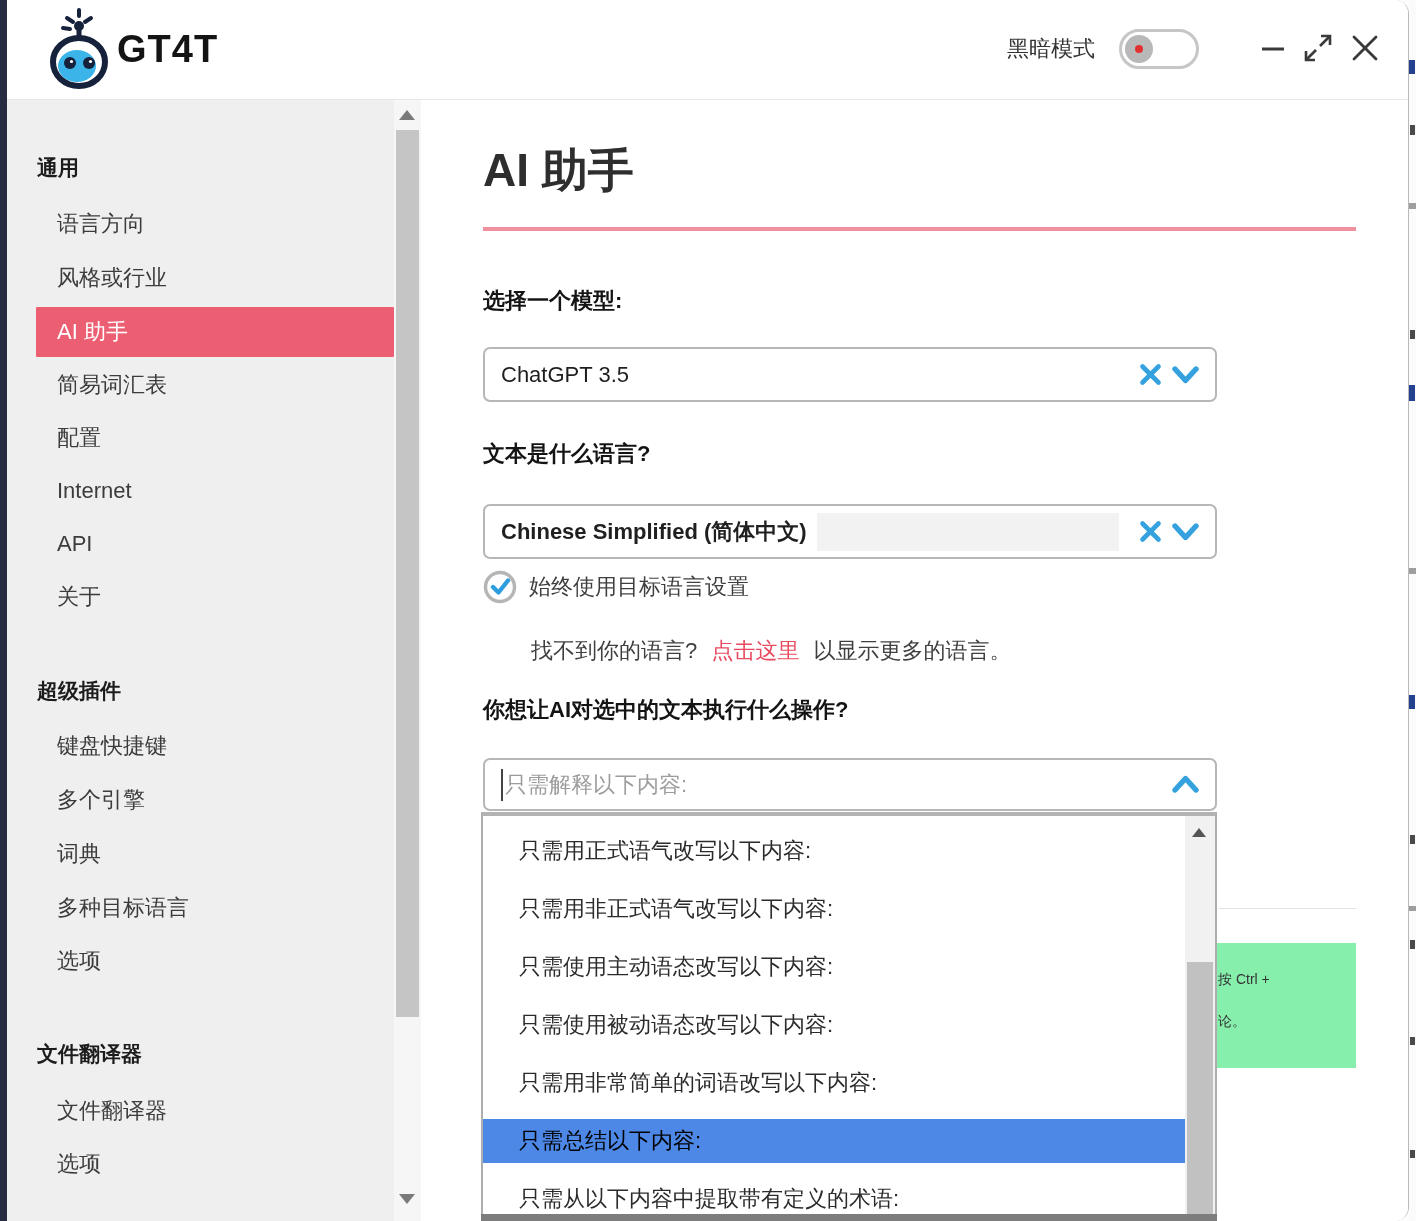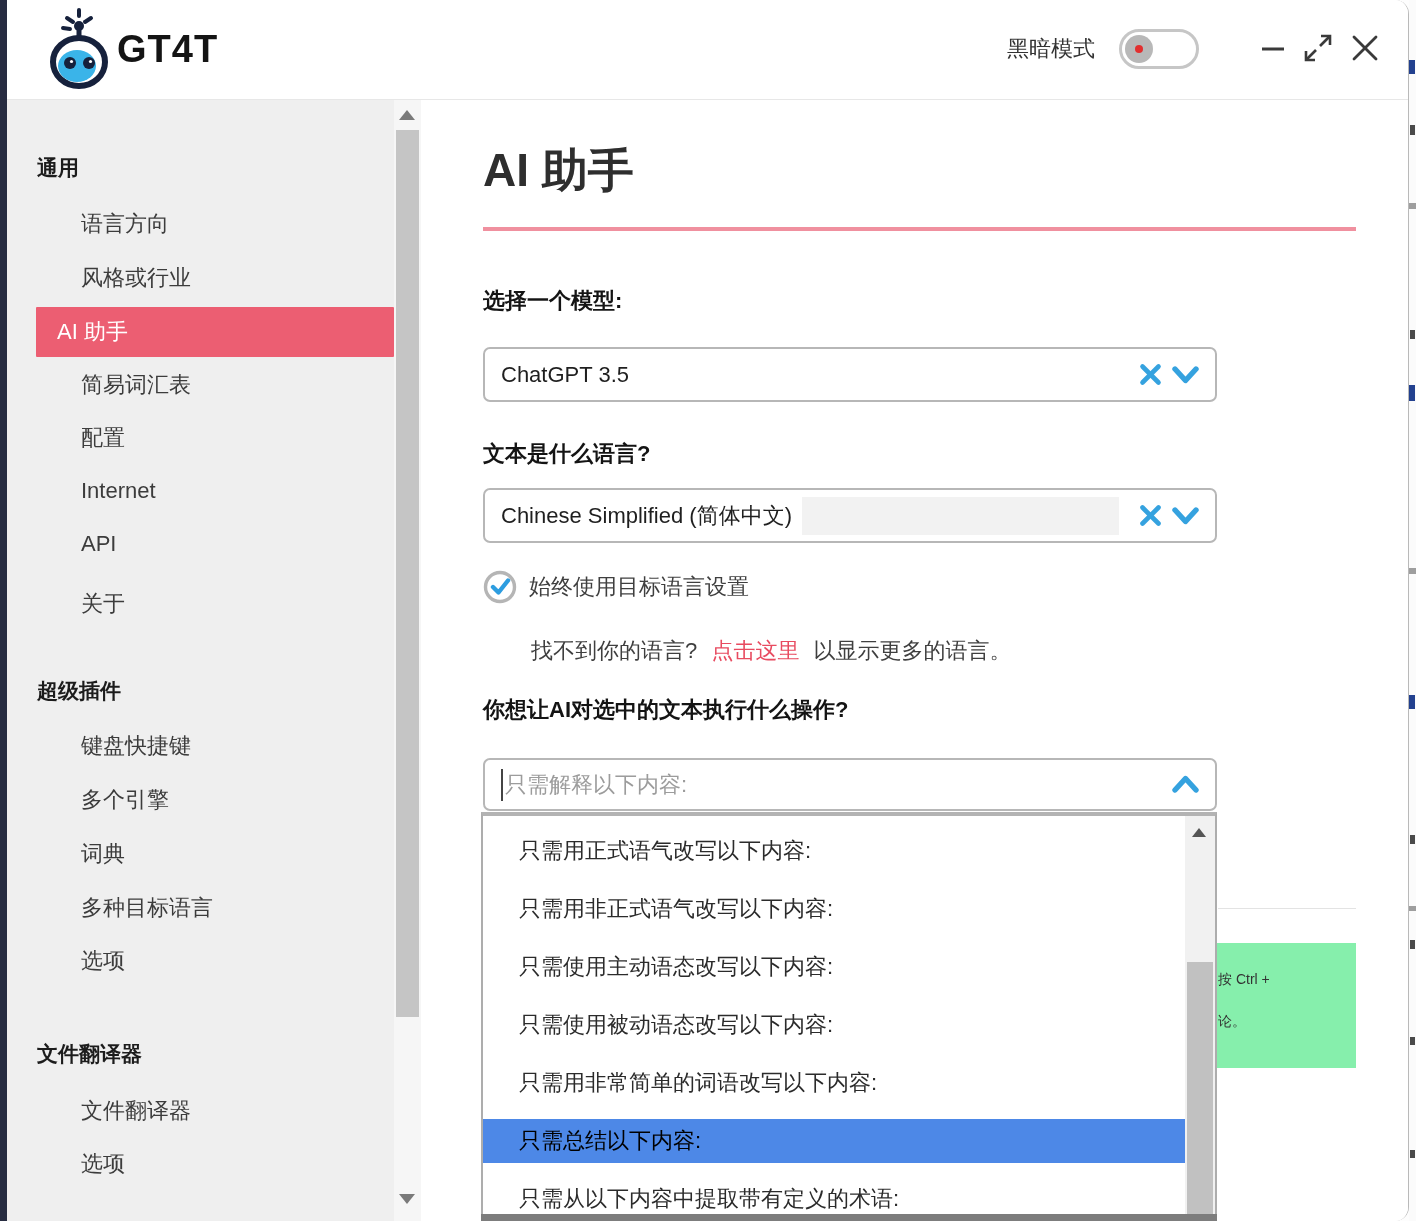--- a/index.html
+++ b/index.html
@@ -17,21 +17,21 @@
   #toggle{position:absolute;left:1112px;top:29px;width:74px;height:34px;border:3px solid #c6c6c6;
           border-radius:20px;background:#fff;cursor:pointer;}
   #toggle .knob{position:absolute;left:3px;top:3px;width:28px;height:28px;border-radius:50%;background:#b8b8b8;}
   #toggle .dot{position:absolute;left:10px;top:10px;width:8px;height:8px;border-radius:50%;background:#e22f2f;}
   .winbtn{position:absolute;top:30px;width:36px;height:36px;display:flex;align-items:center;justify-content:center;cursor:pointer;}
   
   #sidebar{position:absolute;left:7px;top:100px;width:387px;height:1121px;background:#efefef;}
   .side-header{position:absolute;left:30px;height:36px;display:flex;align-items:center;
                font-size:21px;font-weight:700;color:#1c1c1c;}
   .side-item{position:absolute;left:0;width:387px;height:36px;display:flex;align-items:center;
-             padding-left:74px;box-sizing:border-box;font-size:22px;color:#3c3c3c;cursor:pointer;}
+             padding-left:50px;box-sizing:border-box;font-size:22px;color:#3c3c3c;cursor:pointer;}
   .side-item.selected{left:29px;width:358px;height:50px;background:#ec5e72;color:#fff;border-radius:1px;}
   
   #side-scroll{position:absolute;left:394px;top:100px;width:27px;height:1121px;background:#f6f6f6;}
   #side-scroll .thumb{position:absolute;left:2px;top:30px;width:23px;height:887px;background:#c5c5c5;}
   .tri-up{width:0;height:0;border-left:8px solid transparent;border-right:8px solid transparent;
           border-bottom:10px solid #7a7a7a;}
   .tri-down{width:0;height:0;border-left:8px solid transparent;border-right:8px solid transparent;
             border-top:10px solid #7a7a7a;}
   
   #main{position:absolute;left:422px;top:100px;width:986px;height:1121px;background:#fff;}
@@ -149,21 +149,21 @@
 
   <div id="sidebar">
     <div class="side-header" style="top:50px;">通用</div>
     <div class="side-item" style="top:106px;">语言方向</div>
     <div class="side-item" style="top:160px;">风格或行业</div>
     <div class="side-item selected" style="top:207px;padding-left:21px;">AI 助手</div>
     <div class="side-item" style="top:267px;">简易词汇表</div>
     <div class="side-item" style="top:320px;">配置</div>
     <div class="side-item" style="top:373px;">Internet</div>
     <div class="side-item" style="top:426px;">API</div>
-    <div class="side-item" style="top:479px;margin-top:7px;">关于</div>
+    <div class="side-item" style="top:479px;">关于</div>
 
     <div class="side-header" style="top:573px;">超级插件</div>
     <div class="side-item" style="top:628px;">键盘快捷键</div>
     <div class="side-item" style="top:682px;">多个引擎</div>
     <div class="side-item" style="top:736px;">词典</div>
     <div class="side-item" style="top:790px;">多种目标语言</div>
     <div class="side-item" style="top:843px;">选项</div>
 
     <div class="side-header" style="top:936px;">文件翻译器</div>
     <div class="side-item" style="top:993px;">文件翻译器</div>
@@ -193,21 +193,21 @@
           </svg>
       </span>
       <span class="ic">
         <svg width="27" height="23" viewBox="0 0 27 23">
             <polyline points="3,6 13.5,17.5 24,6" fill="none" stroke="#35a2df" stroke-width="5.4" stroke-linecap="round" stroke-linejoin="round"></polyline>
           </svg>
       </span>
     </div>
 
     <div class="field-label" style="top:339px;">文本是什么语言?</div>
-    <div class="combo" style="top:388px;">
+    <div class="combo" style="top:404px;font-weight:bold;">
       <span class="val">Chinese Simplified (简体中文)</span>
       <span class="sel-rect"></span>
       <span class="ic">
         <svg width="23" height="23" viewBox="0 0 23 23">
             <g stroke="#35a2df" stroke-width="4.6" stroke-linecap="round">
           <line x1="3.5" y1="3.5" x2="19.5" y2="19.5"></line>
               <line x1="19.5" y1="3.5" x2="3.5" y2="19.5"></line>
             </g>
           </svg>
       </span>

